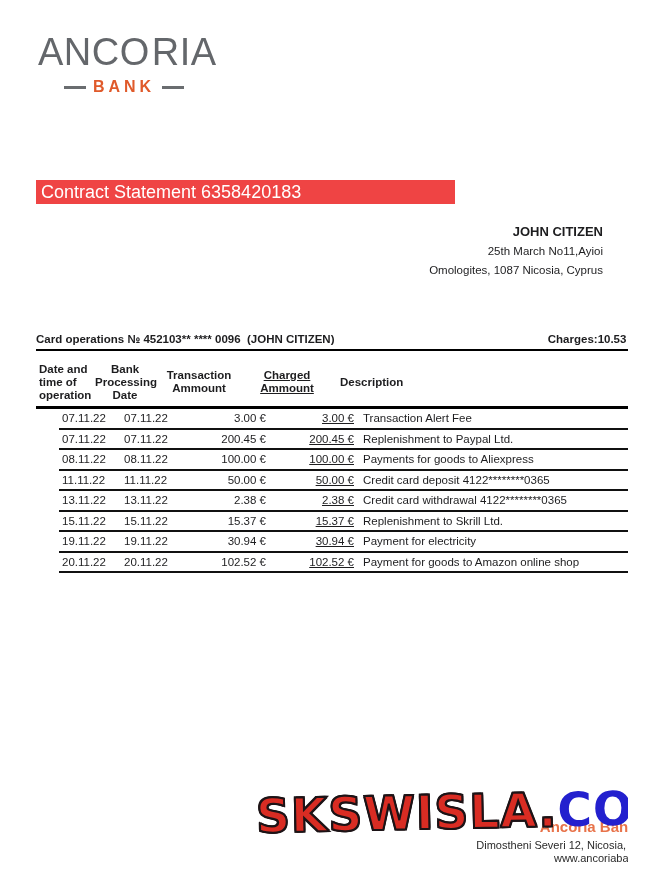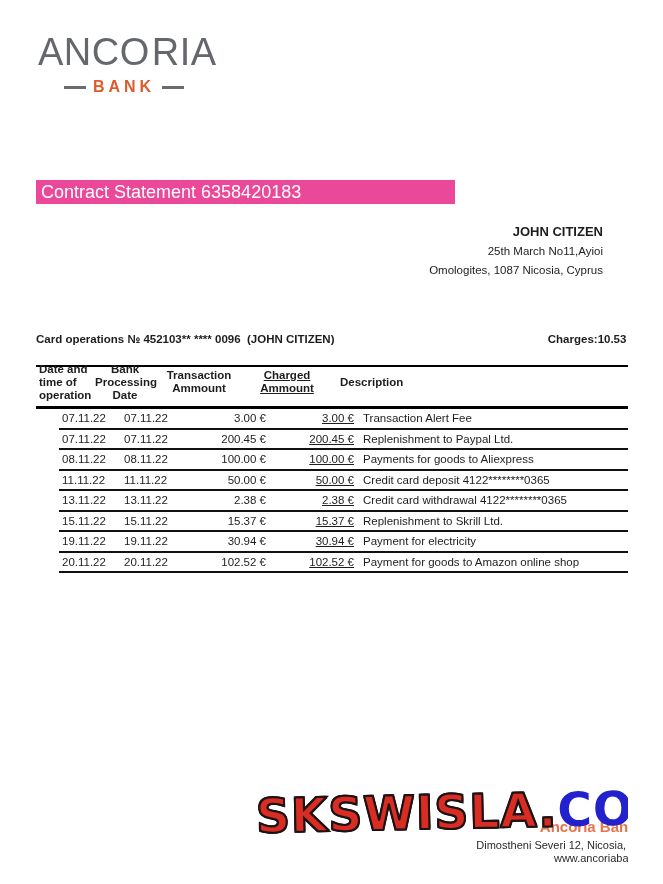--- a/index.html
+++ b/index.html
@@ -15,39 +15,39 @@
   .logo-name { display:flex; align-items:center; font-size:38px; font-weight:400;
     color:#64676B; letter-spacing:0.5px; line-height:1; }
   .logo-dash { display:inline-block; width:13px; height:4px; background:#64676B; margin:2px 1px 0 1px; }
   .logo-bank { margin-top:7px; display:flex; align-items:center; justify-content:center; gap:7px; }
   .bank-dash { display:inline-block; width:22px; height:3px; background:#6a6d70; }
   .bank-text { color:#E05A2B; font-weight:bold; font-size:16px; letter-spacing:4px; }
 
   
   .contract-bar {
     position:absolute; left:36px; top:180px; width:419px; height:24px;
-    background:#ec4899; color:#ffffff; font-size:18px; line-height:24px; padding-left:5px;
+    background:#ef4444; color:#ffffff; font-size:18px; line-height:24px; padding-left:5px;
     white-space:nowrap; overflow:hidden;
   }
   .summary { position:absolute; left:36px; top:204px; width:419px; }
   .summary-row {
     height:20.5px; display:flex; justify-content:space-between; align-items:center;
     border-bottom:2px solid #4E7BA0; font-size:12.5px; padding:0 2px;
   }
 
   
   .recipient { position:absolute; right:25px; top:222px; text-align:right; line-height:19.5px; }
   .r-name { font-weight:bold; font-size:13px; }
   .r-line { font-size:11.5px; }
 
   
   .cardops {
     position:absolute; left:36px; top:333px; width:601px;
     display:flex; justify-content:space-between; align-items:flex-end;
-    border-bottom:2.5px solid #000; padding-bottom:20px;
+    border-bottom:2.5px solid #000; padding-bottom:4px;
     font-size:11.5px; font-weight:bold;
   }
   .co-title { white-space:pre; }
   .co-right { display:flex; padding-right:1px; }
 
   
   .txn { position:absolute; left:36px; top:358px; width:601px; font-size:11.5px; }
   .txn-header {
     display:flex; align-items:center; font-weight:bold; min-height:51px;
     border-bottom:3px solid #000; white-space:pre-line; line-height:13px; font-size:11.5px;

